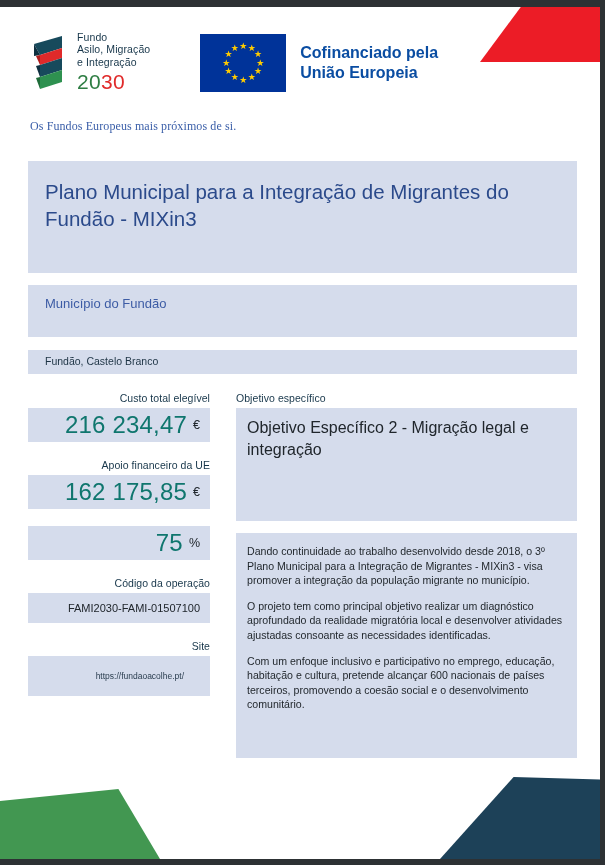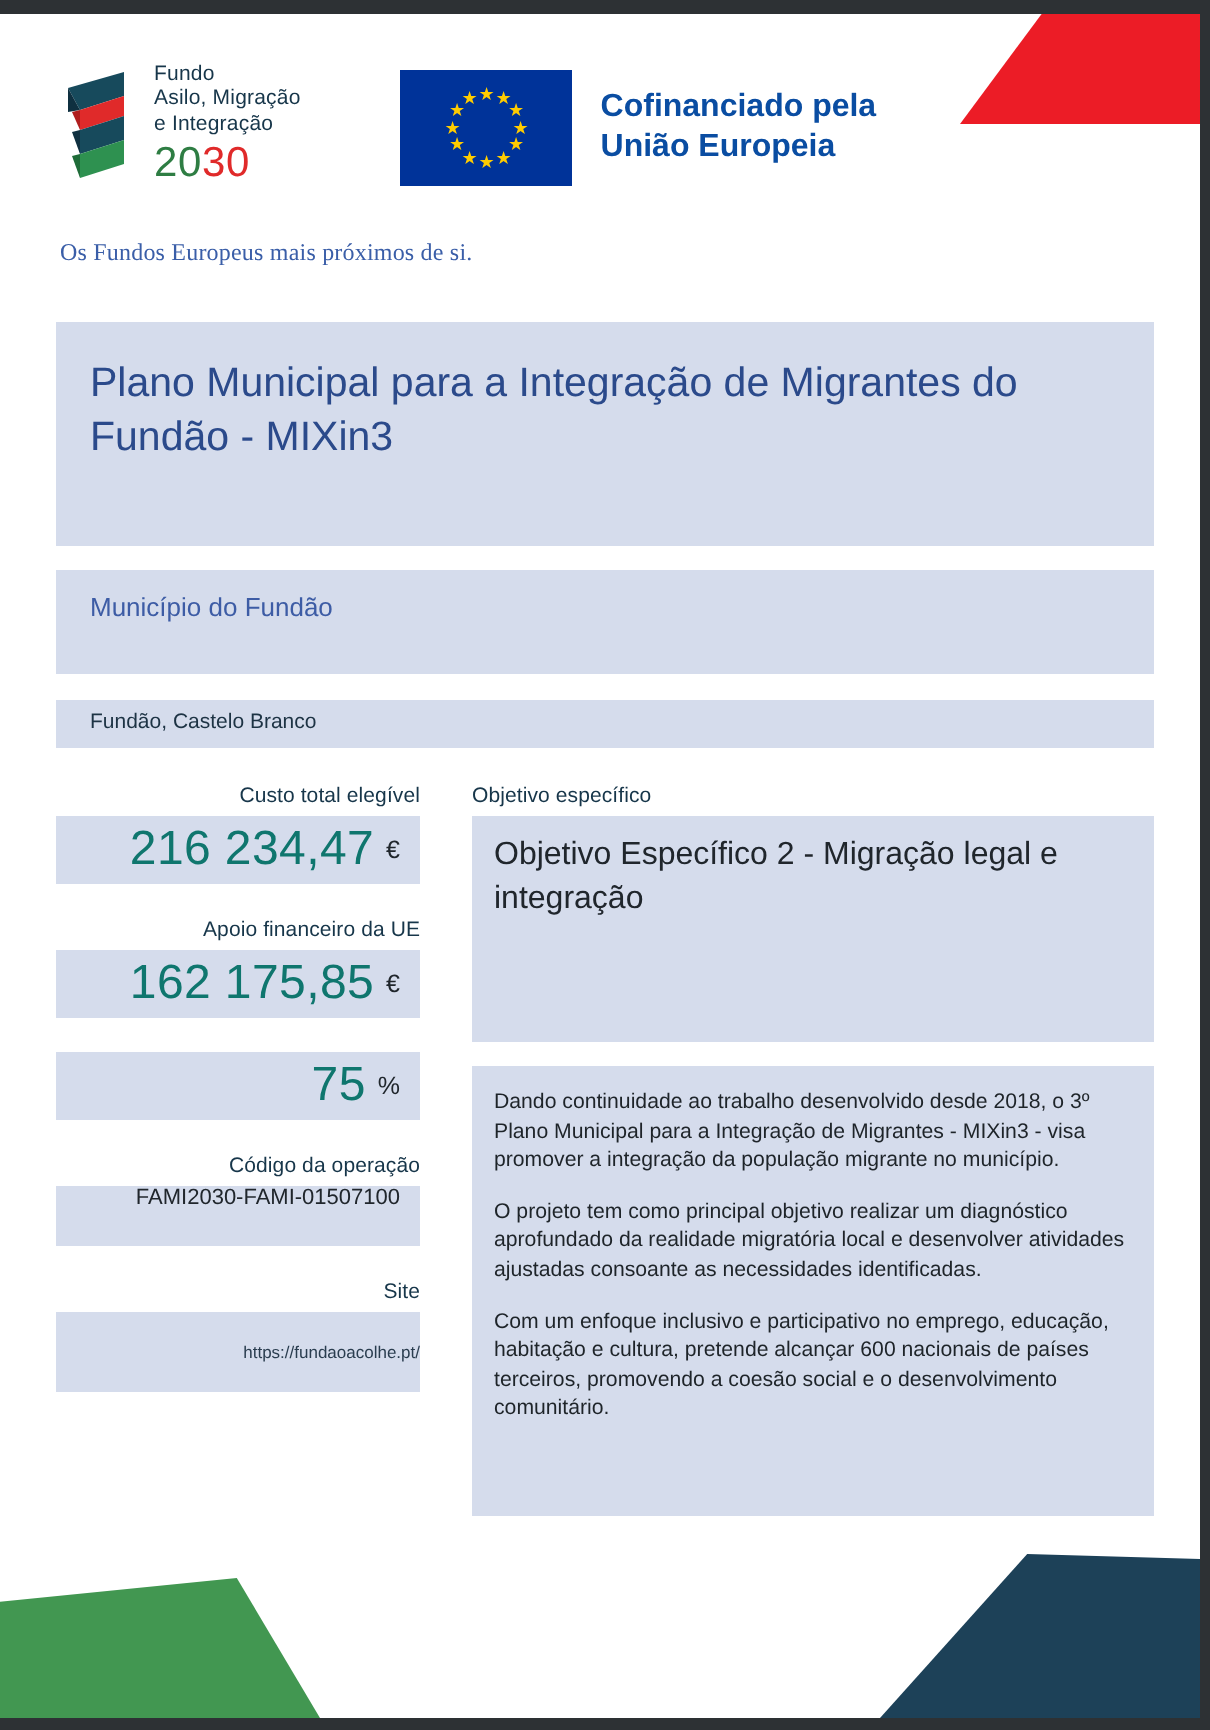--- a/index.html
+++ b/index.html
@@ -48,21 +48,21 @@
     bottom:6px;left:0px;width:160px;height:70px;
     background:#429751;
     clip-path:polygon(0% 17%, 74% 0%, 100% 100%, 0% 100%);
   }
 
   
   .content{position:absolute;top:0;left:0;right:0;z-index:10;}
 
   
   .header{
-    display:flex;align-items:center;
+    display:flex;align-items:flex-start;
     padding:31px 0 0 28px;
     gap:0;
   }
   .fami-logo{display:flex;align-items:center;gap:9px;}
   .fami-mark{width:40px;height:62px;flex:none;}
   .fami-text{
     display:flex;flex-direction:column;justify-content:center;
     line-height:1.18;
   }
   .fami-line{
@@ -133,29 +133,29 @@
     background:#d5dcec;height:34px;
     display:flex;align-items:center;justify-content:flex-end;
     padding-right:10px;box-sizing:border-box;
   }
   .vnum{font-size:24px;color:#0f766e;letter-spacing:.2px;}
   .vunit{font-size:12.5px;color:#20262c;margin-left:6px;}
   .spacer-sm{height:17px;}
 
   .codebox{
     background:#d5dcec;height:30px;
-    display:flex;align-items:flex-start;justify-content:flex-end;
+    display:flex;align-items:center;justify-content:flex-end;
     padding-right:10px;box-sizing:border-box;
   }
   .codetext{font-size:11px;color:#20262c;}
 
   .sitebox{
     background:#d5dcec;height:40px;
     display:flex;align-items:center;justify-content:flex-end;
-    padding-right:0;box-sizing:border-box;
+    padding-right:26px;box-sizing:border-box;
   }
   .sitetext{font-size:8.5px;color:#2a3d4f;}
 
   
   .objbox{
     background:#d5dcec;height:113px;
     padding:9px 14px 0 11px;box-sizing:border-box;
   }
   .objtext{font-size:16px;color:#20262c;line-height:1.4;}
 

